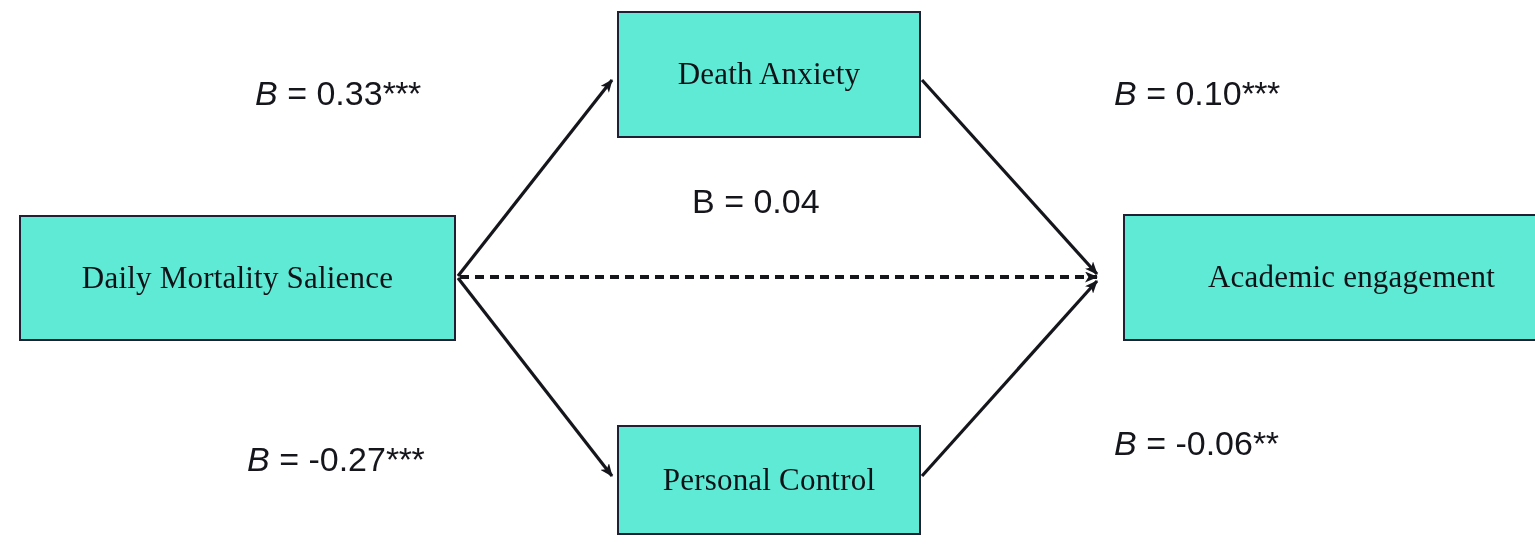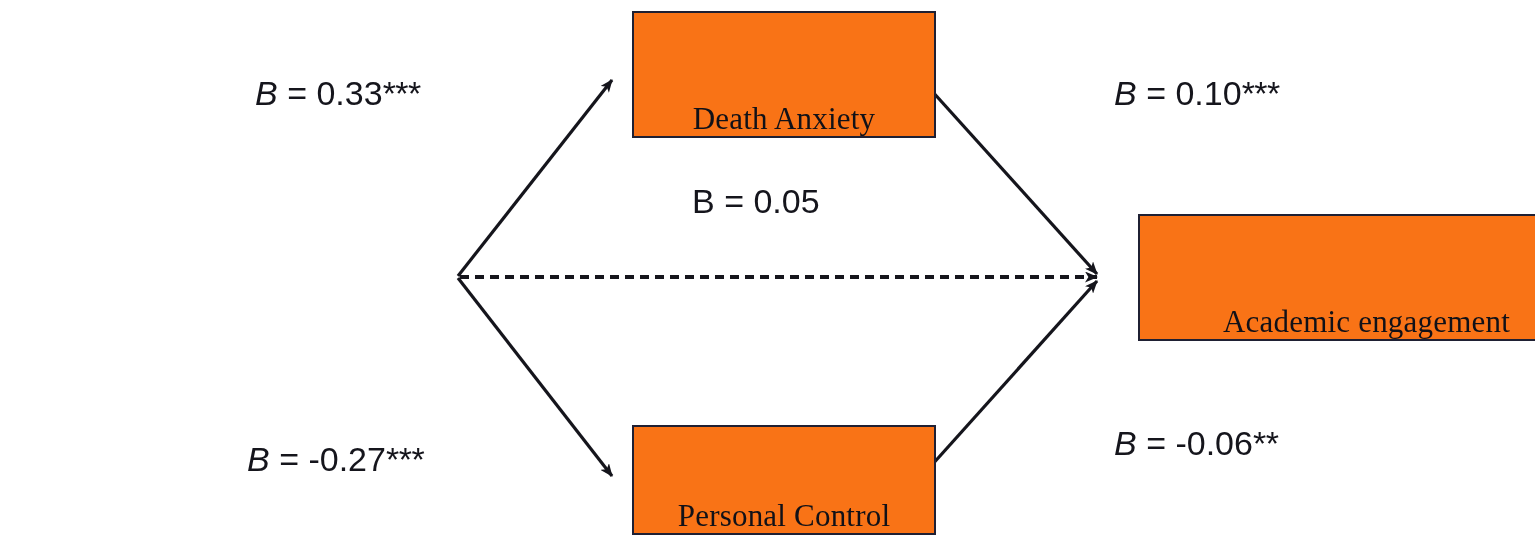--- a/index.html
+++ b/index.html
@@ -22,27 +22,26 @@
     position: absolute;
     left: 0;
     top: 0;
     width: 1535px;
     height: 544px;
     pointer-events: none;
   }
   .node-box {
     position: absolute;
     box-sizing: border-box;
-    background: #f97316;
+    background: #5eead4;
     border: 2px solid #1f2033;
     display: flex;
-    align-items: flex-end;
+    align-items: center;
     justify-content: center;
     text-align: center;
-    margin-left: 15px;
   }
   .node-label {
     font-family: "Liberation Serif", "DejaVu Serif", serif;
     font-size: 31px;
     line-height: 1.1;
     color: #111118;
     letter-spacing: 0.2px;
     white-space: nowrap;
   }
   
@@ -84,20 +83,23 @@
 
     <line x1="458" y1="278" x2="612" y2="476" stroke="#15151c" stroke-width="3.2" marker-end="url(#arrowhead)"></line>
 
     <line x1="922" y1="80" x2="1097" y2="274" stroke="#15151c" stroke-width="3.2" marker-end="url(#arrowhead)"></line>
 
     <line x1="922" y1="476" x2="1097" y2="281" stroke="#15151c" stroke-width="3.2" marker-end="url(#arrowhead)"></line>
 
     <line x1="460" y1="277" x2="1097" y2="277" stroke="#15151c" stroke-width="4" stroke-dasharray="9 6" marker-end="url(#arrowhead)"></line>
   </svg>
 
+  <div class="node-box" id="node-predictor">
+    <span class="node-label">Daily Mortality Salience</span>
+  </div>
 
   <div class="node-box" id="node-mediator-1">
     <span class="node-label">Death Anxiety</span>
   </div>
 
   <div class="node-box" id="node-mediator-2">
     <span class="node-label">Personal Control</span>
   </div>
 
   <div class="node-box" id="node-outcome">
@@ -106,21 +108,21 @@
 
   <div class="path-label" id="label-a1">
     <span class="coef-symbol">B</span><span> = </span><span>0.33</span><span class="coef-stars">***</span>
   </div>
 
   <div class="path-label" id="label-b1">
     <span class="coef-symbol">B</span><span> = </span><span>0.10</span><span class="coef-stars">***</span>
   </div>
 
   <div class="path-label" id="label-direct">
-    <span class="coef-symbol-upright">B</span><span> = </span><span>0.05</span><span class="coef-stars"></span>
+    <span class="coef-symbol-upright">B</span><span> = </span><span>0.04</span><span class="coef-stars"></span>
   </div>
 
   <div class="path-label" id="label-a2">
     <span class="coef-symbol">B</span><span> = </span><span>-0.27</span><span class="coef-stars">***</span>
   </div>
 
   <div class="path-label" id="label-b2">
     <span class="coef-symbol">B</span><span> = </span><span>-0.06</span><span class="coef-stars">**</span>
   </div>
 

